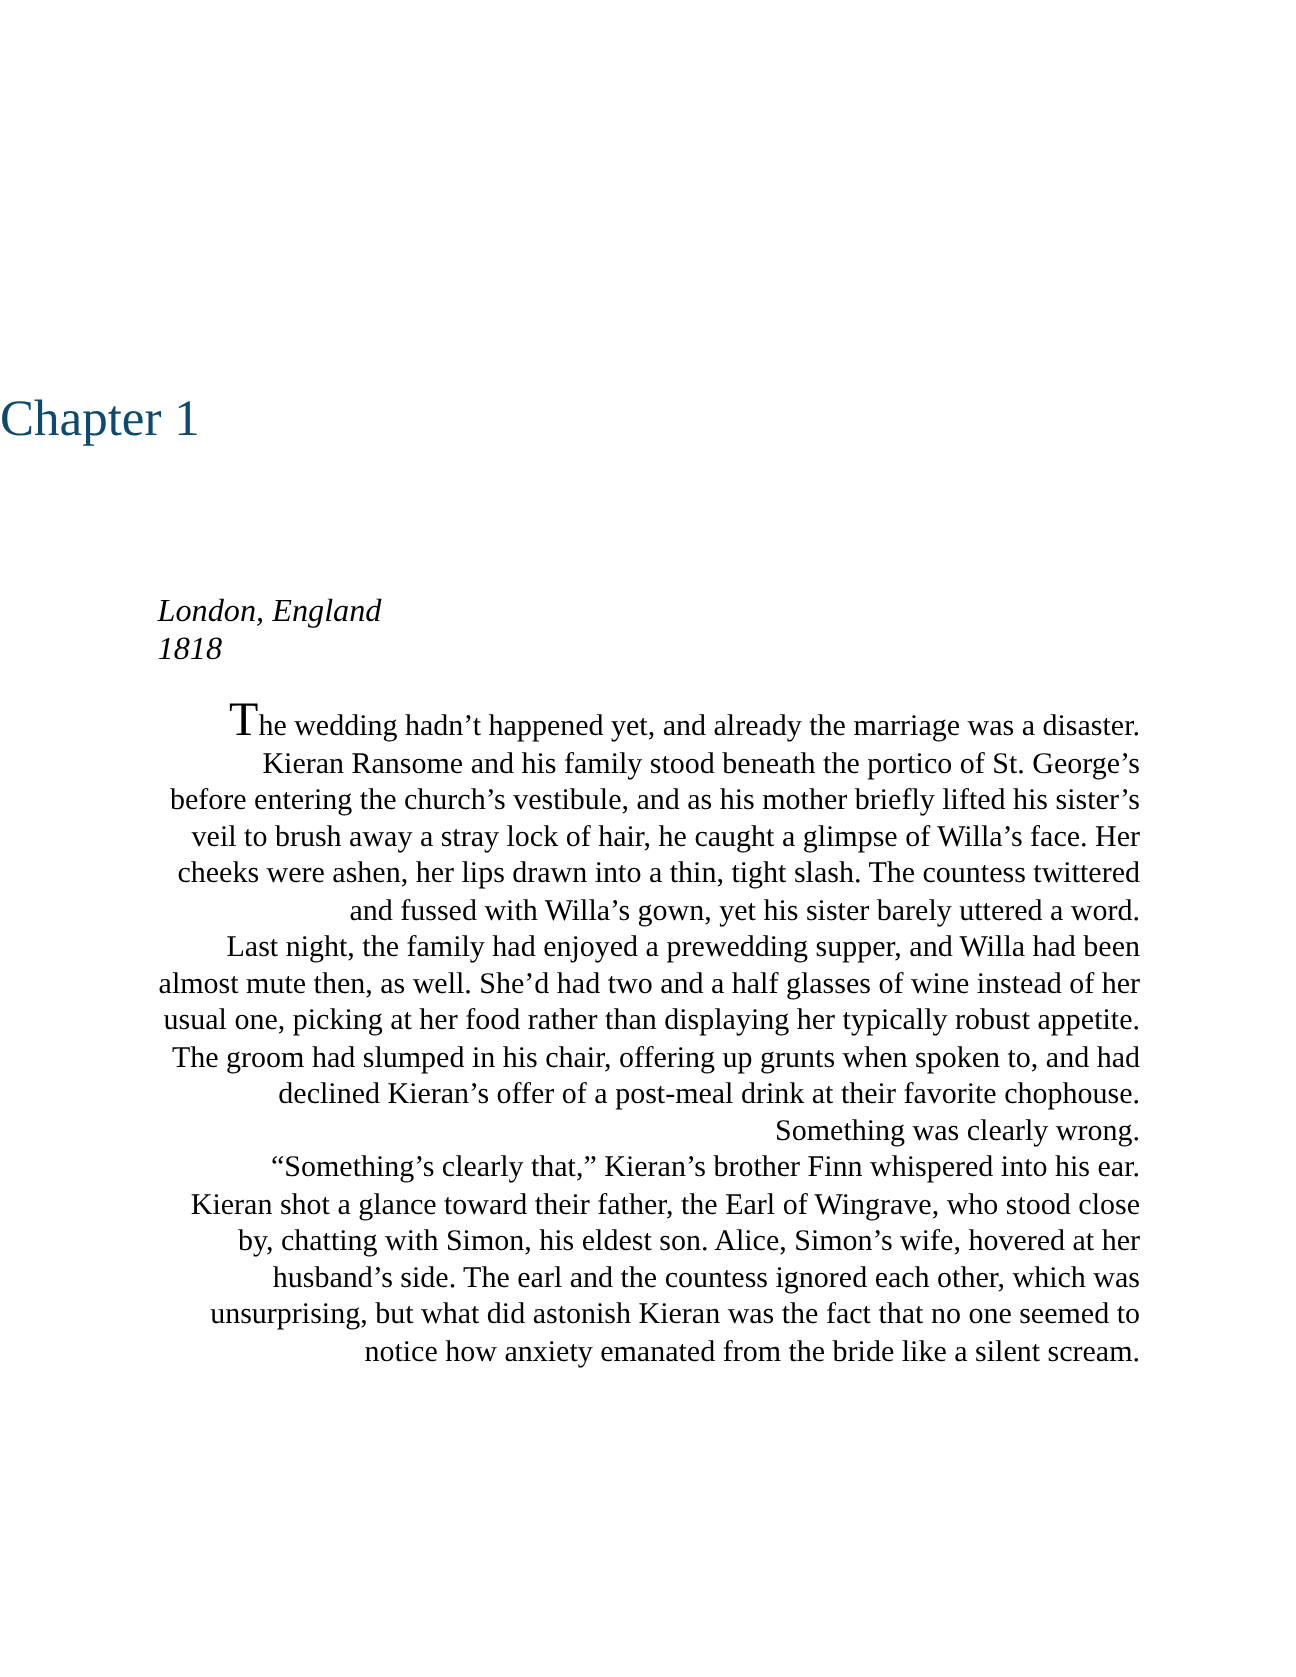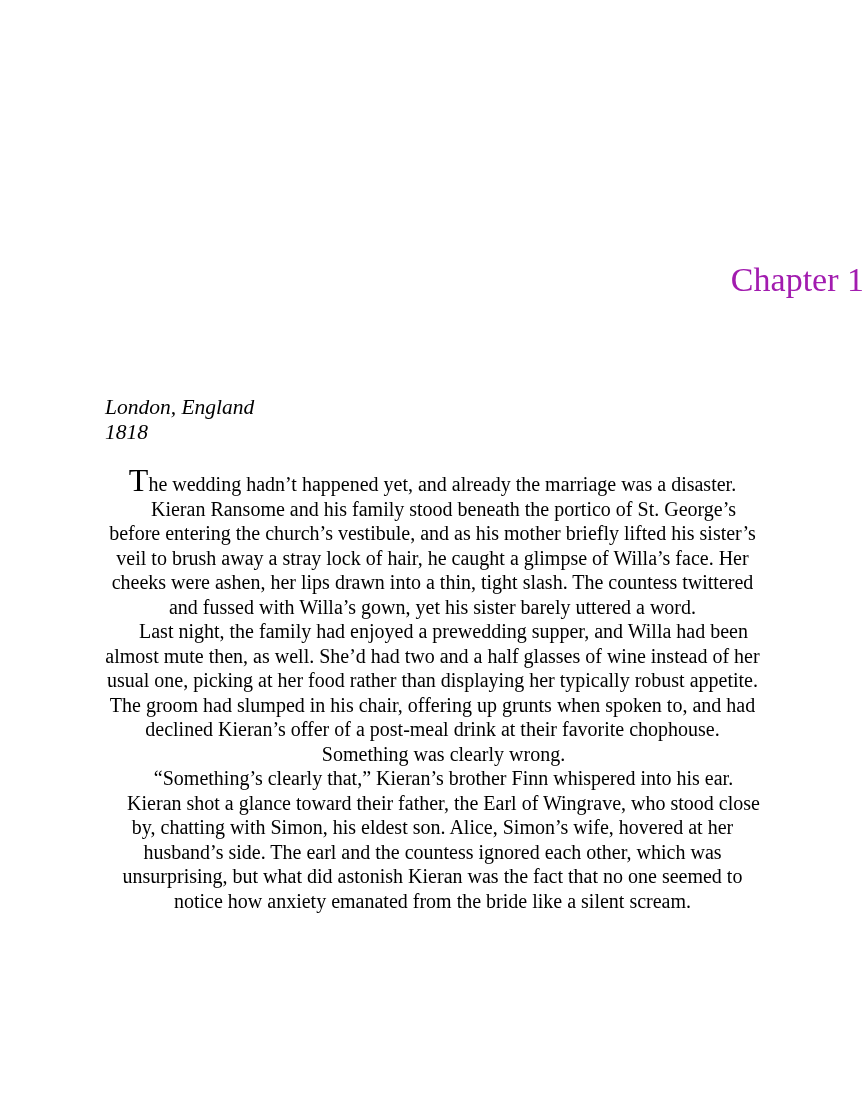--- a/index.html
+++ b/index.html
@@ -12,40 +12,40 @@
     width: 864px;
     height: 1118px;
     background: #ffffff;
     overflow: hidden;
     font-family: "Liberation Serif", serif;
     color: #000000;
   }
   .chapter-title {
     margin: 0;
     padding-top: 262px;
-    text-align: right;
+    text-align: left;
     font-size: 34px;
     line-height: 36px;
     font-weight: 400;
-    color: #a21caf;
+    color: #0c4a6e;
   }
   .scene-setting {
     margin: 97px 104px 0 105px;
     font-style: italic;
     font-size: 21.5px;
     line-height: 25px;
   }
   .scene-setting div {
     margin: 0;
   }
   .body-text {
     margin: 27px 104px 0 105px;
     font-size: 20px;
     line-height: 24.5px;
-    text-align: center;
+    text-align: right;
   }
   .body-text p {
     margin: 0;
     text-indent: 22px;
   }
   .body-text p.first-para {
     text-indent: 0;
   }
   .dropcap {
     font-size: 32px;

